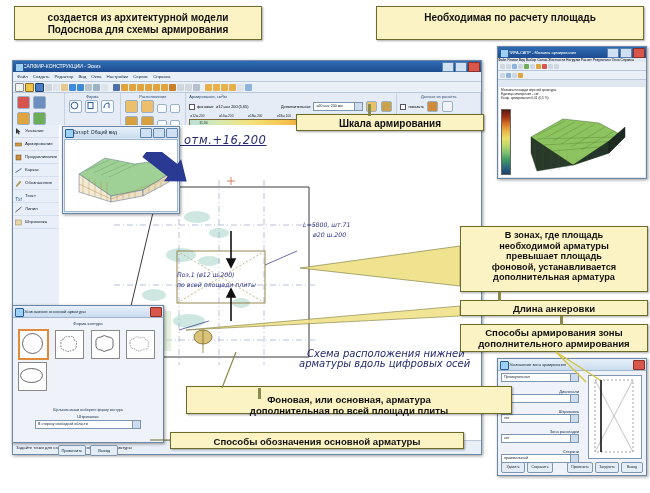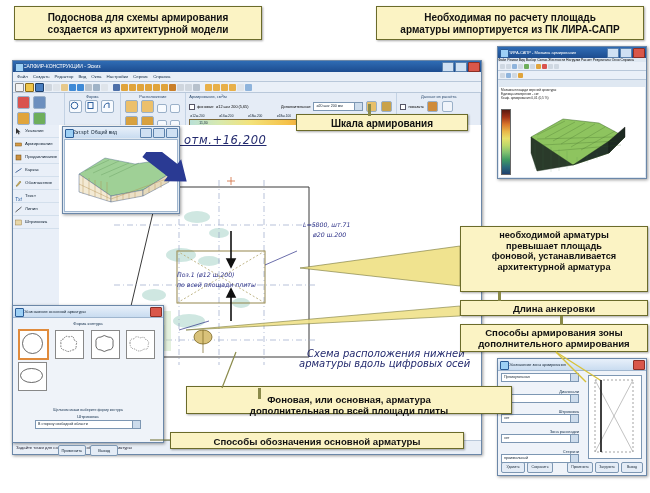--- a/index.html
+++ b/index.html
@@ -585,36 +585,36 @@
       <span class="dbtn" style="min-width:24px;font-size:3.4px">Сохранить</span>
       <span style="flex:1"></span>
       <span class="dbtn" style="min-width:24px;font-size:3.4px">Применить</span>
       <span class="dbtn" style="min-width:22px;font-size:3.4px">Загрузить</span>
       <span class="dbtn" style="min-width:20px;font-size:3.4px">Выход</span>
     </div>
   </div>
 </div>
 
 <div class="callout" id="coTopLeft" style="left:14px;top:6px;width:248px;height:34px;font-size:10px;padding-top:5px">
+  <div id="ctl2">создается из архитектурной модели</div>
   <div id="ctl1">Подоснова для схемы армирования</div>
-  <div id="ctl2">создается из архитектурной модели</div>
 </div>
 
 <div class="callout" id="coTopRight" style="left:376px;top:6px;width:268px;height:34px;font-size:10px;padding-top:5px">
   <div id="ctr1">Необходимая по расчету площадь</div>
-  <div id="ctr2">арматуры импортируется из ПК ЛИРА-САПР</div>
-</div>
-
-<div class="callout" id="coScale" style="left:296px;top:114px;width:172px;height:17px;font-size:10px;line-height:17px">Шкала армирования</div>
+</div>
+
+<div class="callout" id="coScale" style="left:296px;top:114px;width:188px;height:17px;font-size:10px;line-height:17px">Шкала армирования</div>
 
 <div class="callout" id="coExtra" style="left:460px;top:226px;width:188px;height:66px;font-size:9.2px;padding-top:3px">
+  <div id="cex1">В зонах, где площадь</div>
   <div id="cex2">необходимой арматуры</div>
   <div id="cex3">превышает площадь</div>
   <div id="cex4">фоновой, устанавливается</div>
-  <div id="cex5">архитектурной арматура</div>
+  <div id="cex5">дополнительная арматура</div>
 </div>
 
 <div class="callout" id="coAnchor" style="left:460px;top:300px;width:188px;height:16px;font-size:9.6px;line-height:16px">Длина анкеровки</div>
 
 <div class="callout" id="coZoneMark" style="left:460px;top:324px;width:188px;height:28px;font-size:9.6px;padding-top:2px">
   <div id="czm1">Способы армирования зоны</div>
   <div id="czm2">дополнительного армирования</div>
 </div>
 
 <div class="callout" id="coBg" style="left:186px;top:386px;width:326px;height:28px;font-size:9.6px;padding-top:7px">

